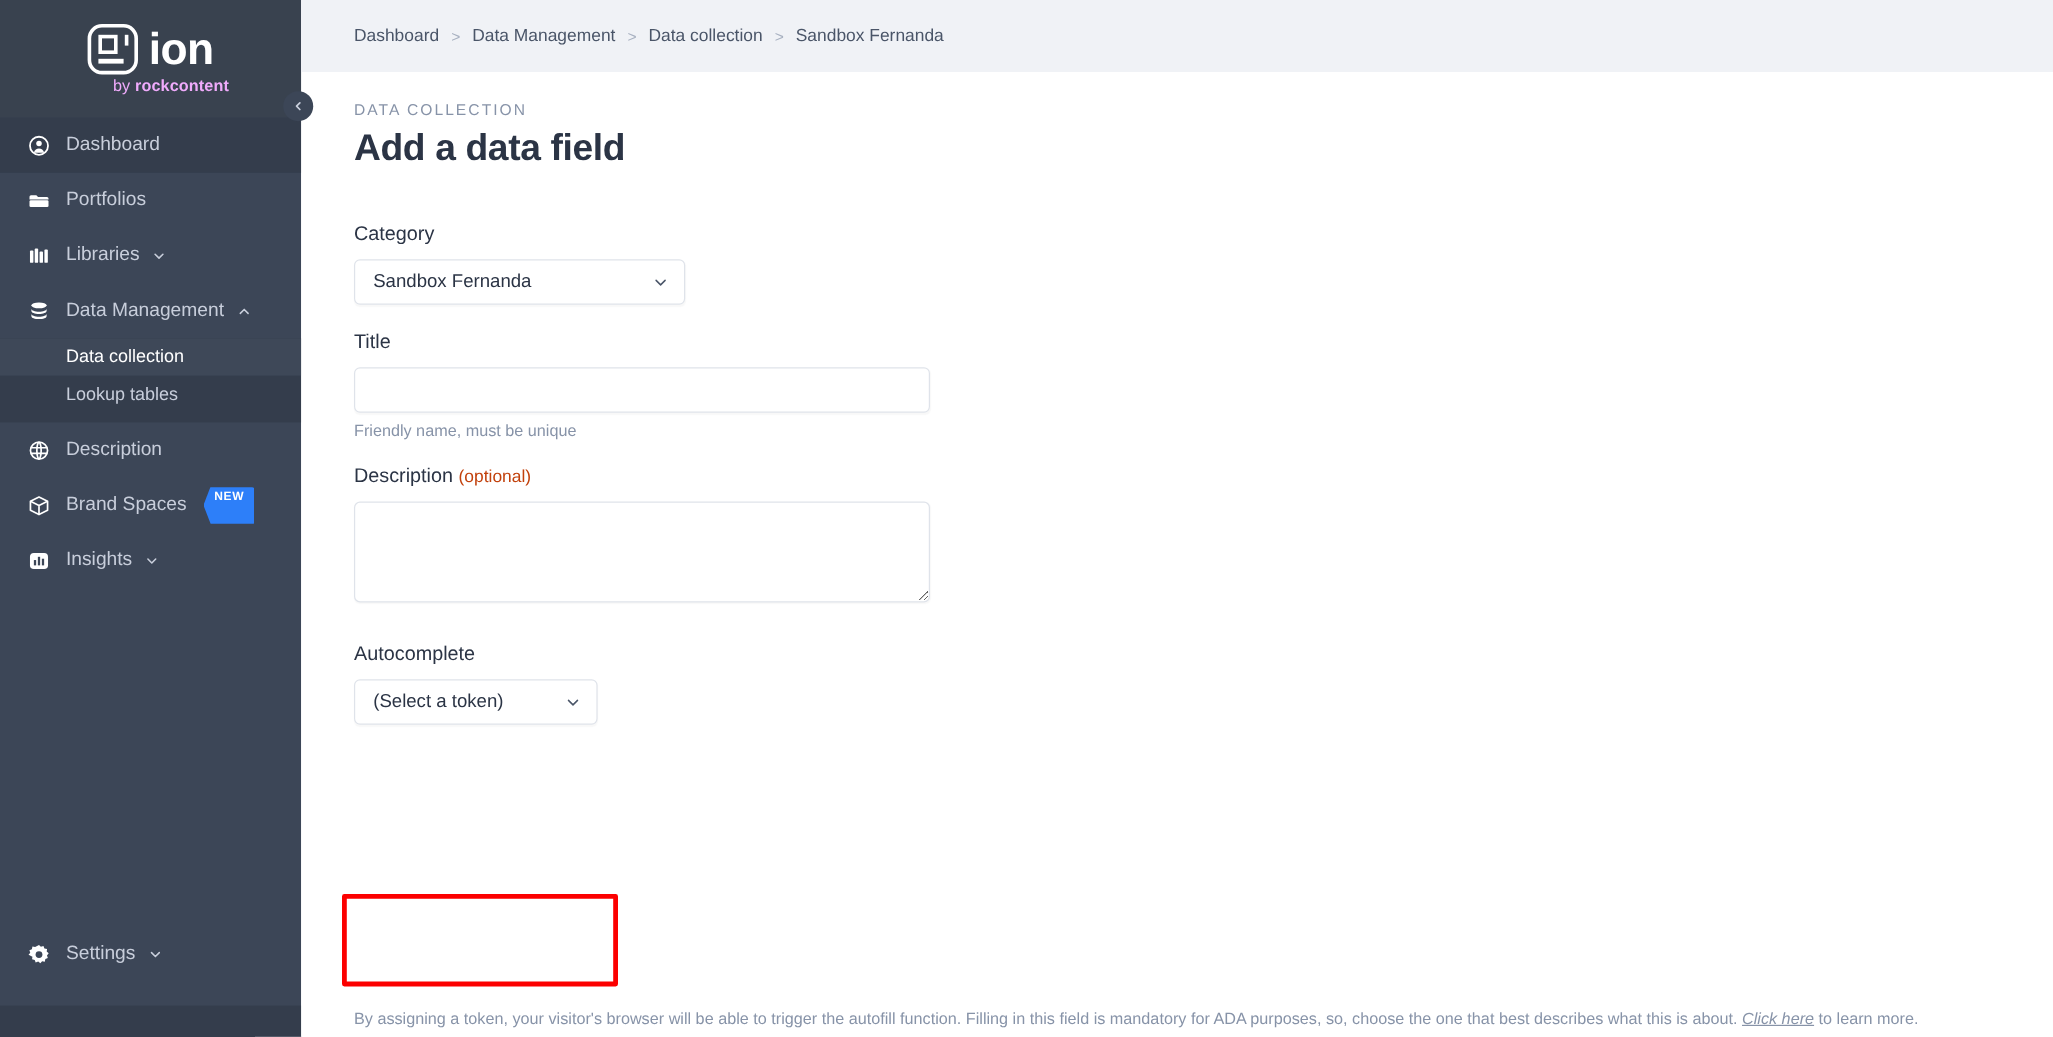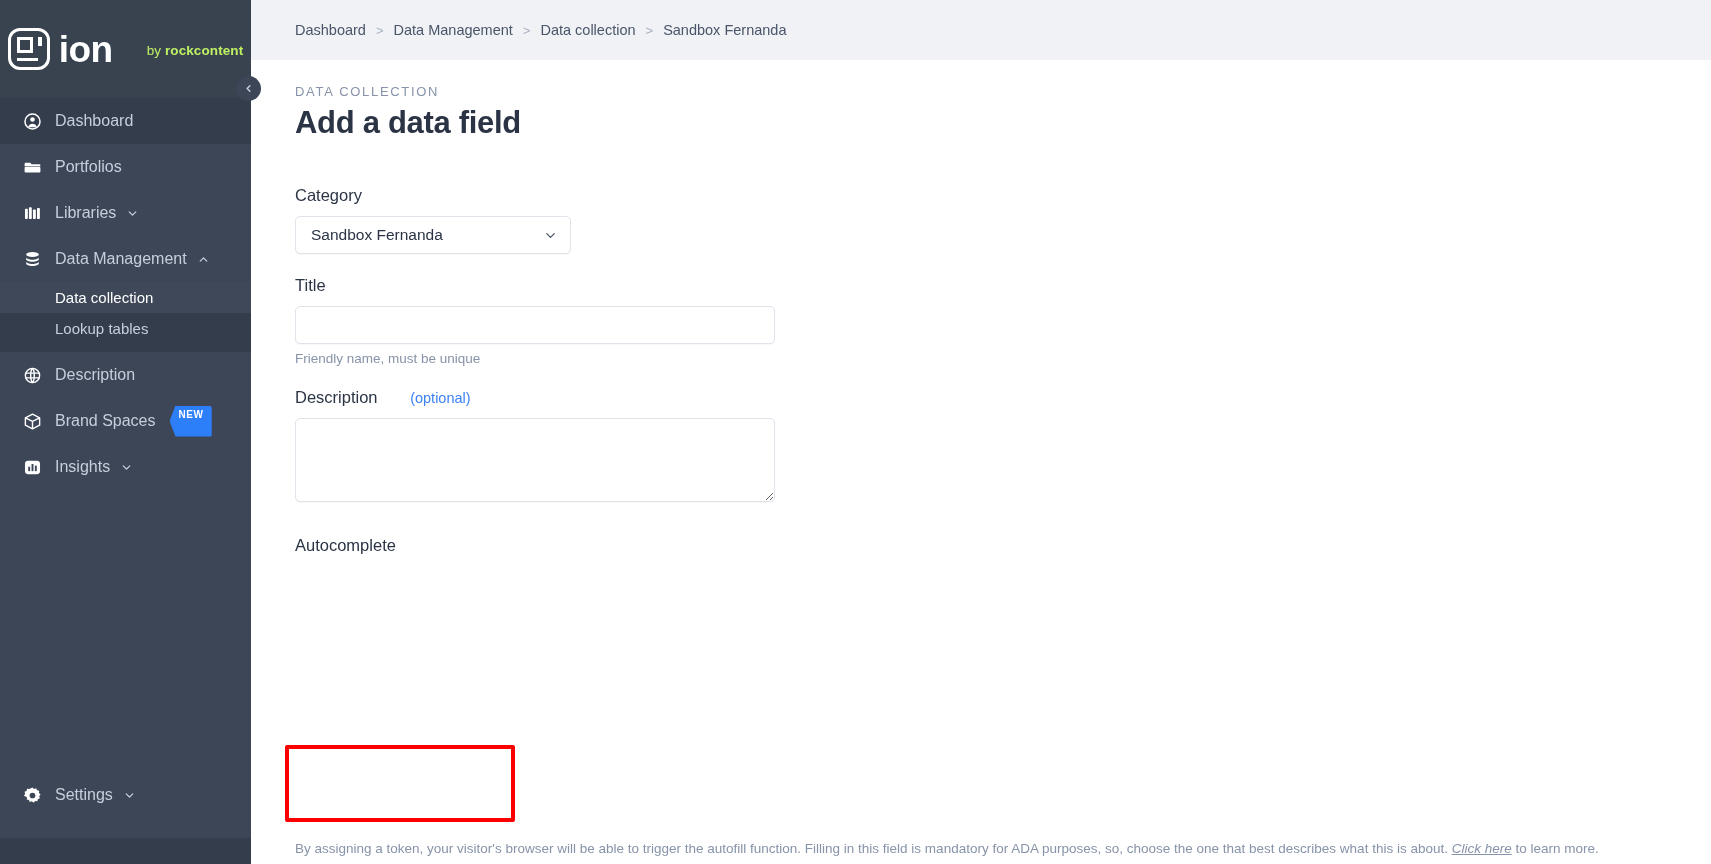--- a/index.html
+++ b/index.html
@@ -30,21 +30,21 @@
   }
 
   .logo-area {
     height: 98px;
     background: #39424f;
     display: flex;
     align-items: center;
     justify-content: center;
     position: relative;
   }
-  .logo-wrap { display: flex; flex-direction: row; align-items: center; }
+  .logo-wrap { display: flex; flex-direction: column; align-items: center; }
   .logo-row { display: flex; align-items: center; gap: 9px; }
   .logo-mark {
     width: 42px; height: 42px;
     border: 3.4px solid #ffffff;
     border-radius: 12px;
     position: relative;
   }
   .logo-mark::before {
     content: "";
     position: absolute;
@@ -66,21 +66,21 @@
     background: #ffffff;
   }
   .logo-text {
     color: #ffffff;
     font-size: 37px;
     font-weight: 700;
     letter-spacing: -0.5px;
     line-height: 1;
   }
   .logo-sub {
-    color: #bef264;
+    color: #f0abfc;
     font-size: 13.5px;
     margin-top: 2px;
     margin-left: 34px;
     letter-spacing: 0.1px;
   }
   .logo-sub b { font-weight: 700; }
 
   .collapse-btn {
     position: absolute;
     right: -10px;
@@ -200,23 +200,22 @@
 
   .field-group { margin-bottom: 22px; position: relative; }
   .field-label {
     font-size: 16.5px;
     color: #2b3445;
     font-weight: 400;
     margin-bottom: 11px;
     display: block;
   }
   .field-label .optional {
-    color: #3b82f6;
+    color: #c2410c;
     font-size: 14.5px;
-    margin-left: 28px;
   }
 
   .select-box {
     width: 276px;
     height: 38px;
     border: 1px solid #dfe3ea;
     border-radius: 5px;
     background: #ffffff;
     display: flex;
     align-items: center;
@@ -493,20 +492,28 @@
         <label class="field-label">
           <span>Description</span>
           <span class="optional">(optional)</span>
         </label>
         <textarea class="textarea" placeholder="" style=""></textarea>
       </div>
 
 
       <div class="field-group autocomplete-group">
         <label class="field-label">Autocomplete</label>
+        <div class="select-box autocomplete-select">
+          <span>(Select a token)</span>
+          <span class="sel-chev">
+            <svg width="15" height="15" viewBox="0 0 24 24" fill="none" stroke="#4a5568" stroke-width="2" stroke-linecap="round" stroke-linejoin="round">
+                <polyline points="6 9 12 15 18 9"></polyline>
+              </svg>
+          </span>
+        </div>
       </div>
 
     </div>
 
     <div class="highlight-box"></div>
 
     <div class="footer-note">
       <span>By assigning a token, your visitor's browser will be able to trigger the autofill function. Filling in this field is mandatory for ADA purposes, so, choose the one that best describes what this is about. </span><a href="#">Click here</a><span> to learn more.</span>
     </div>
 

